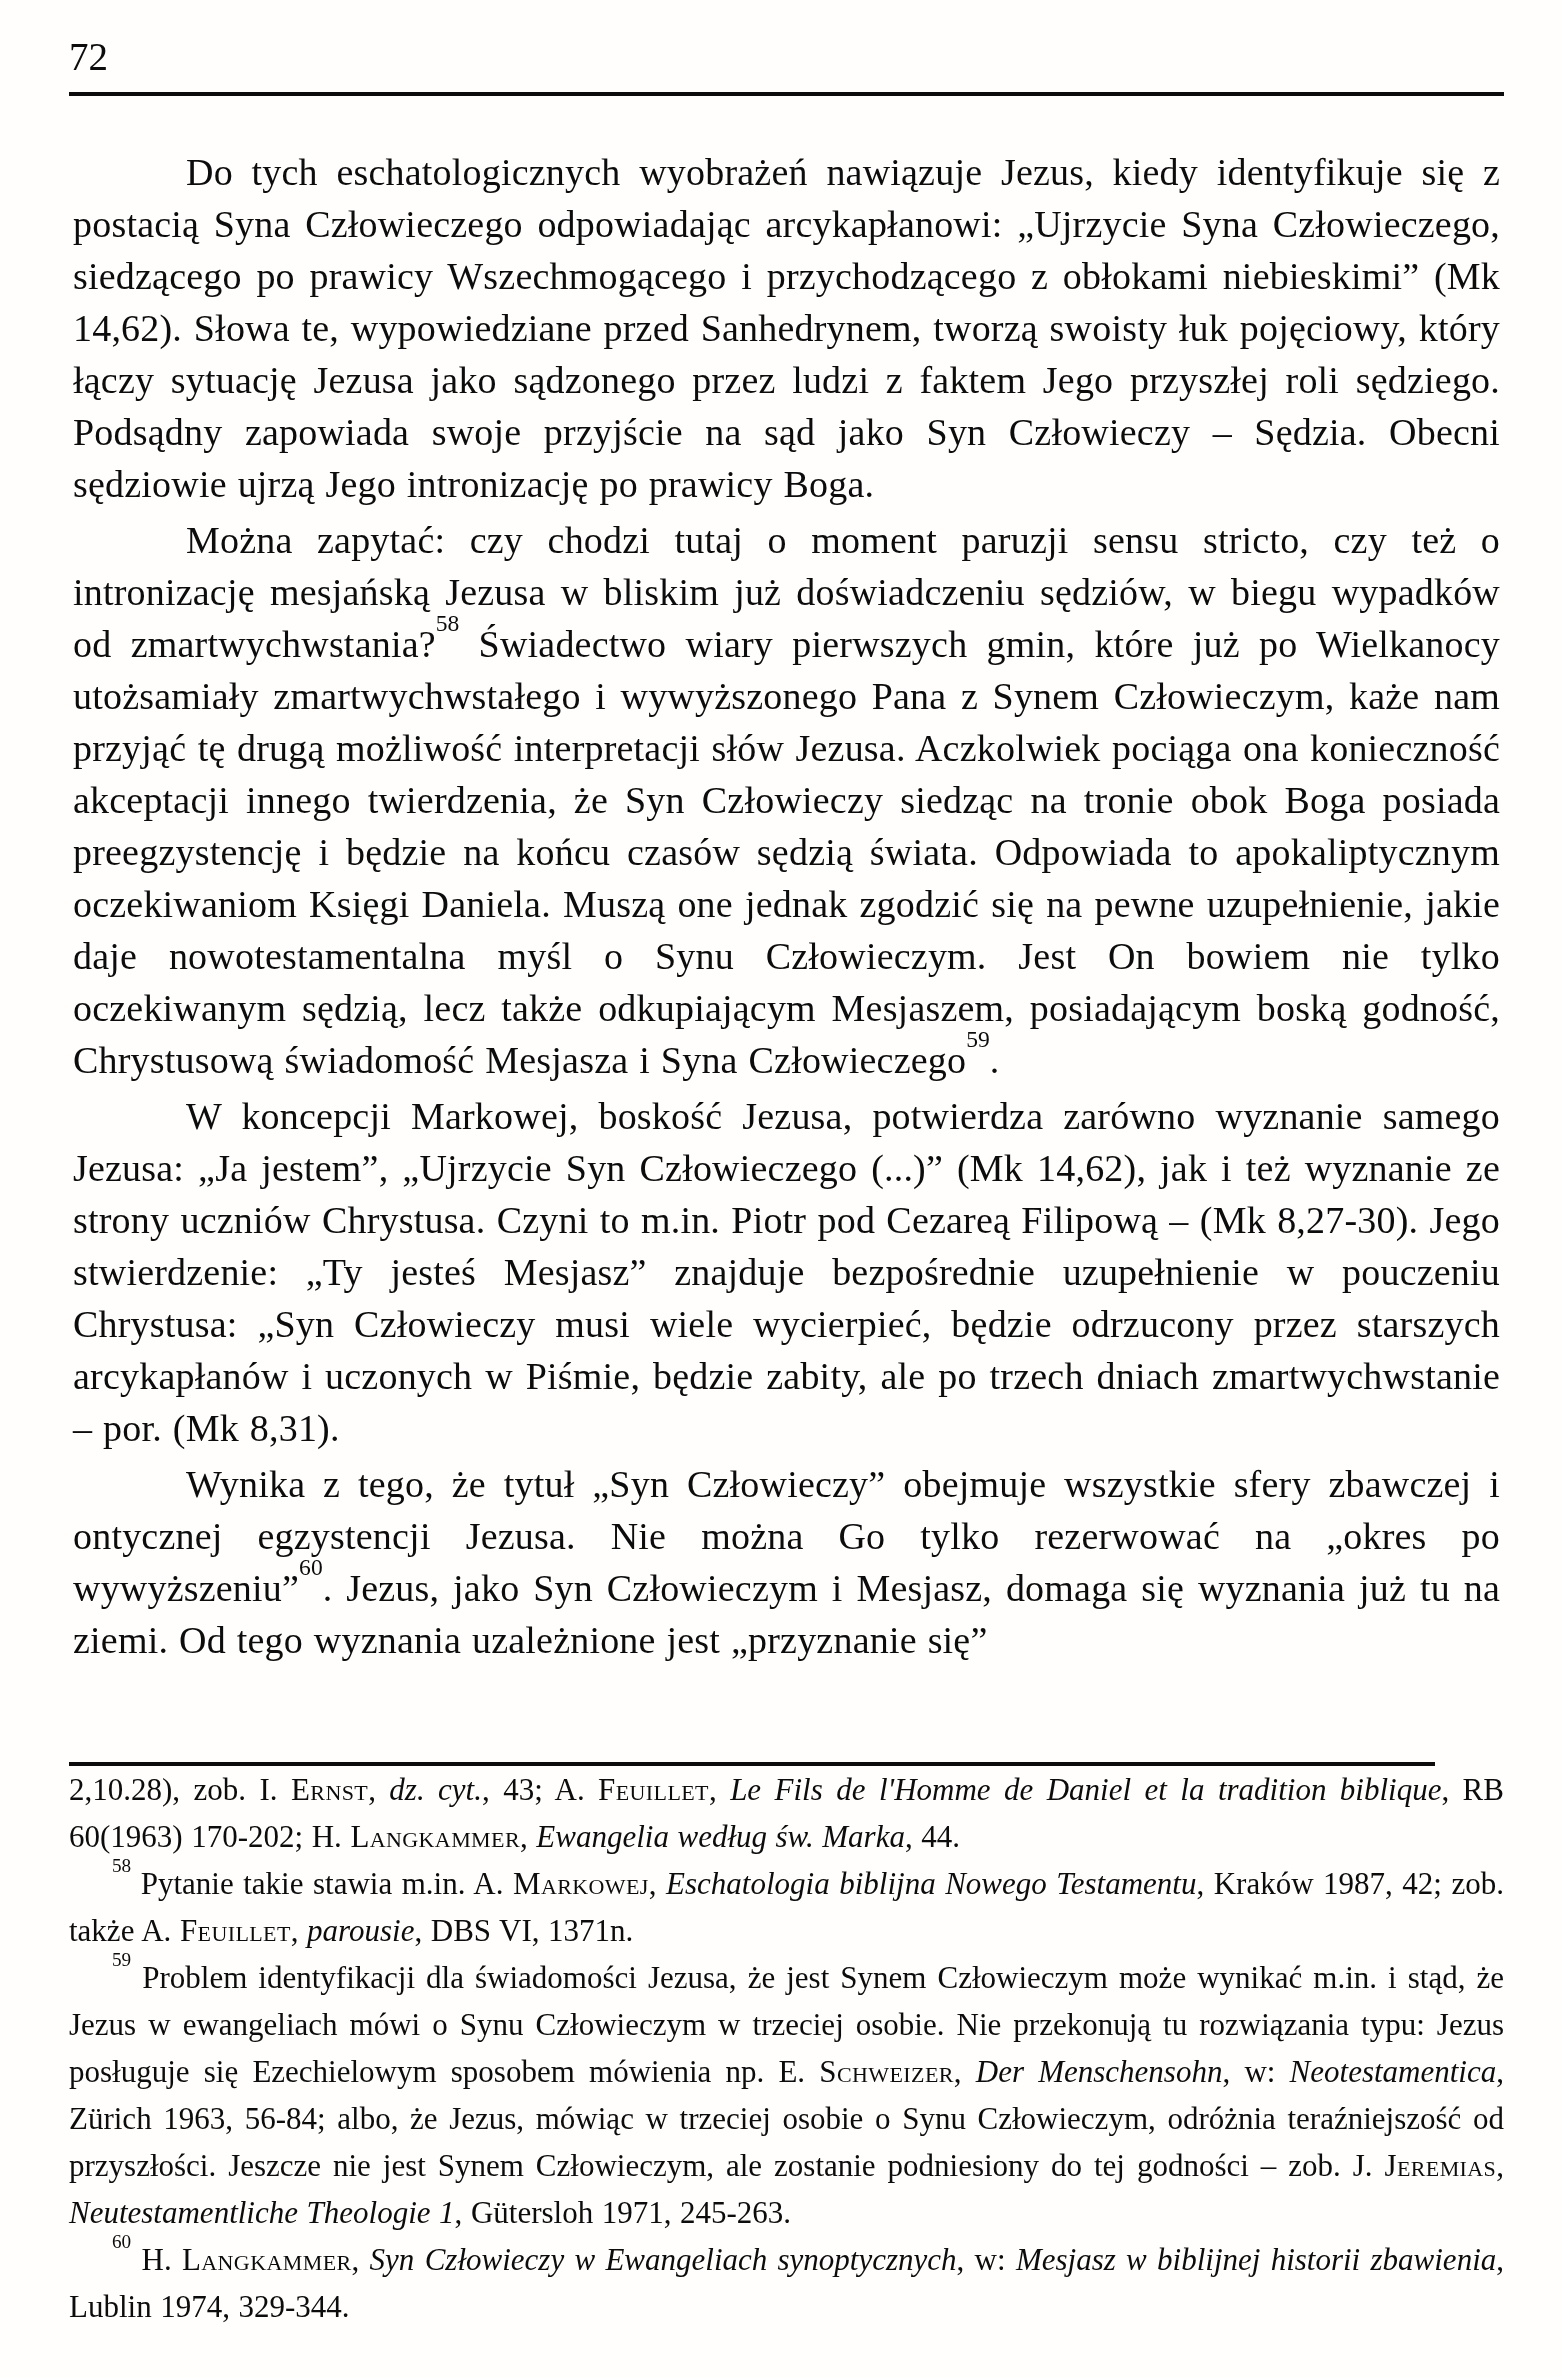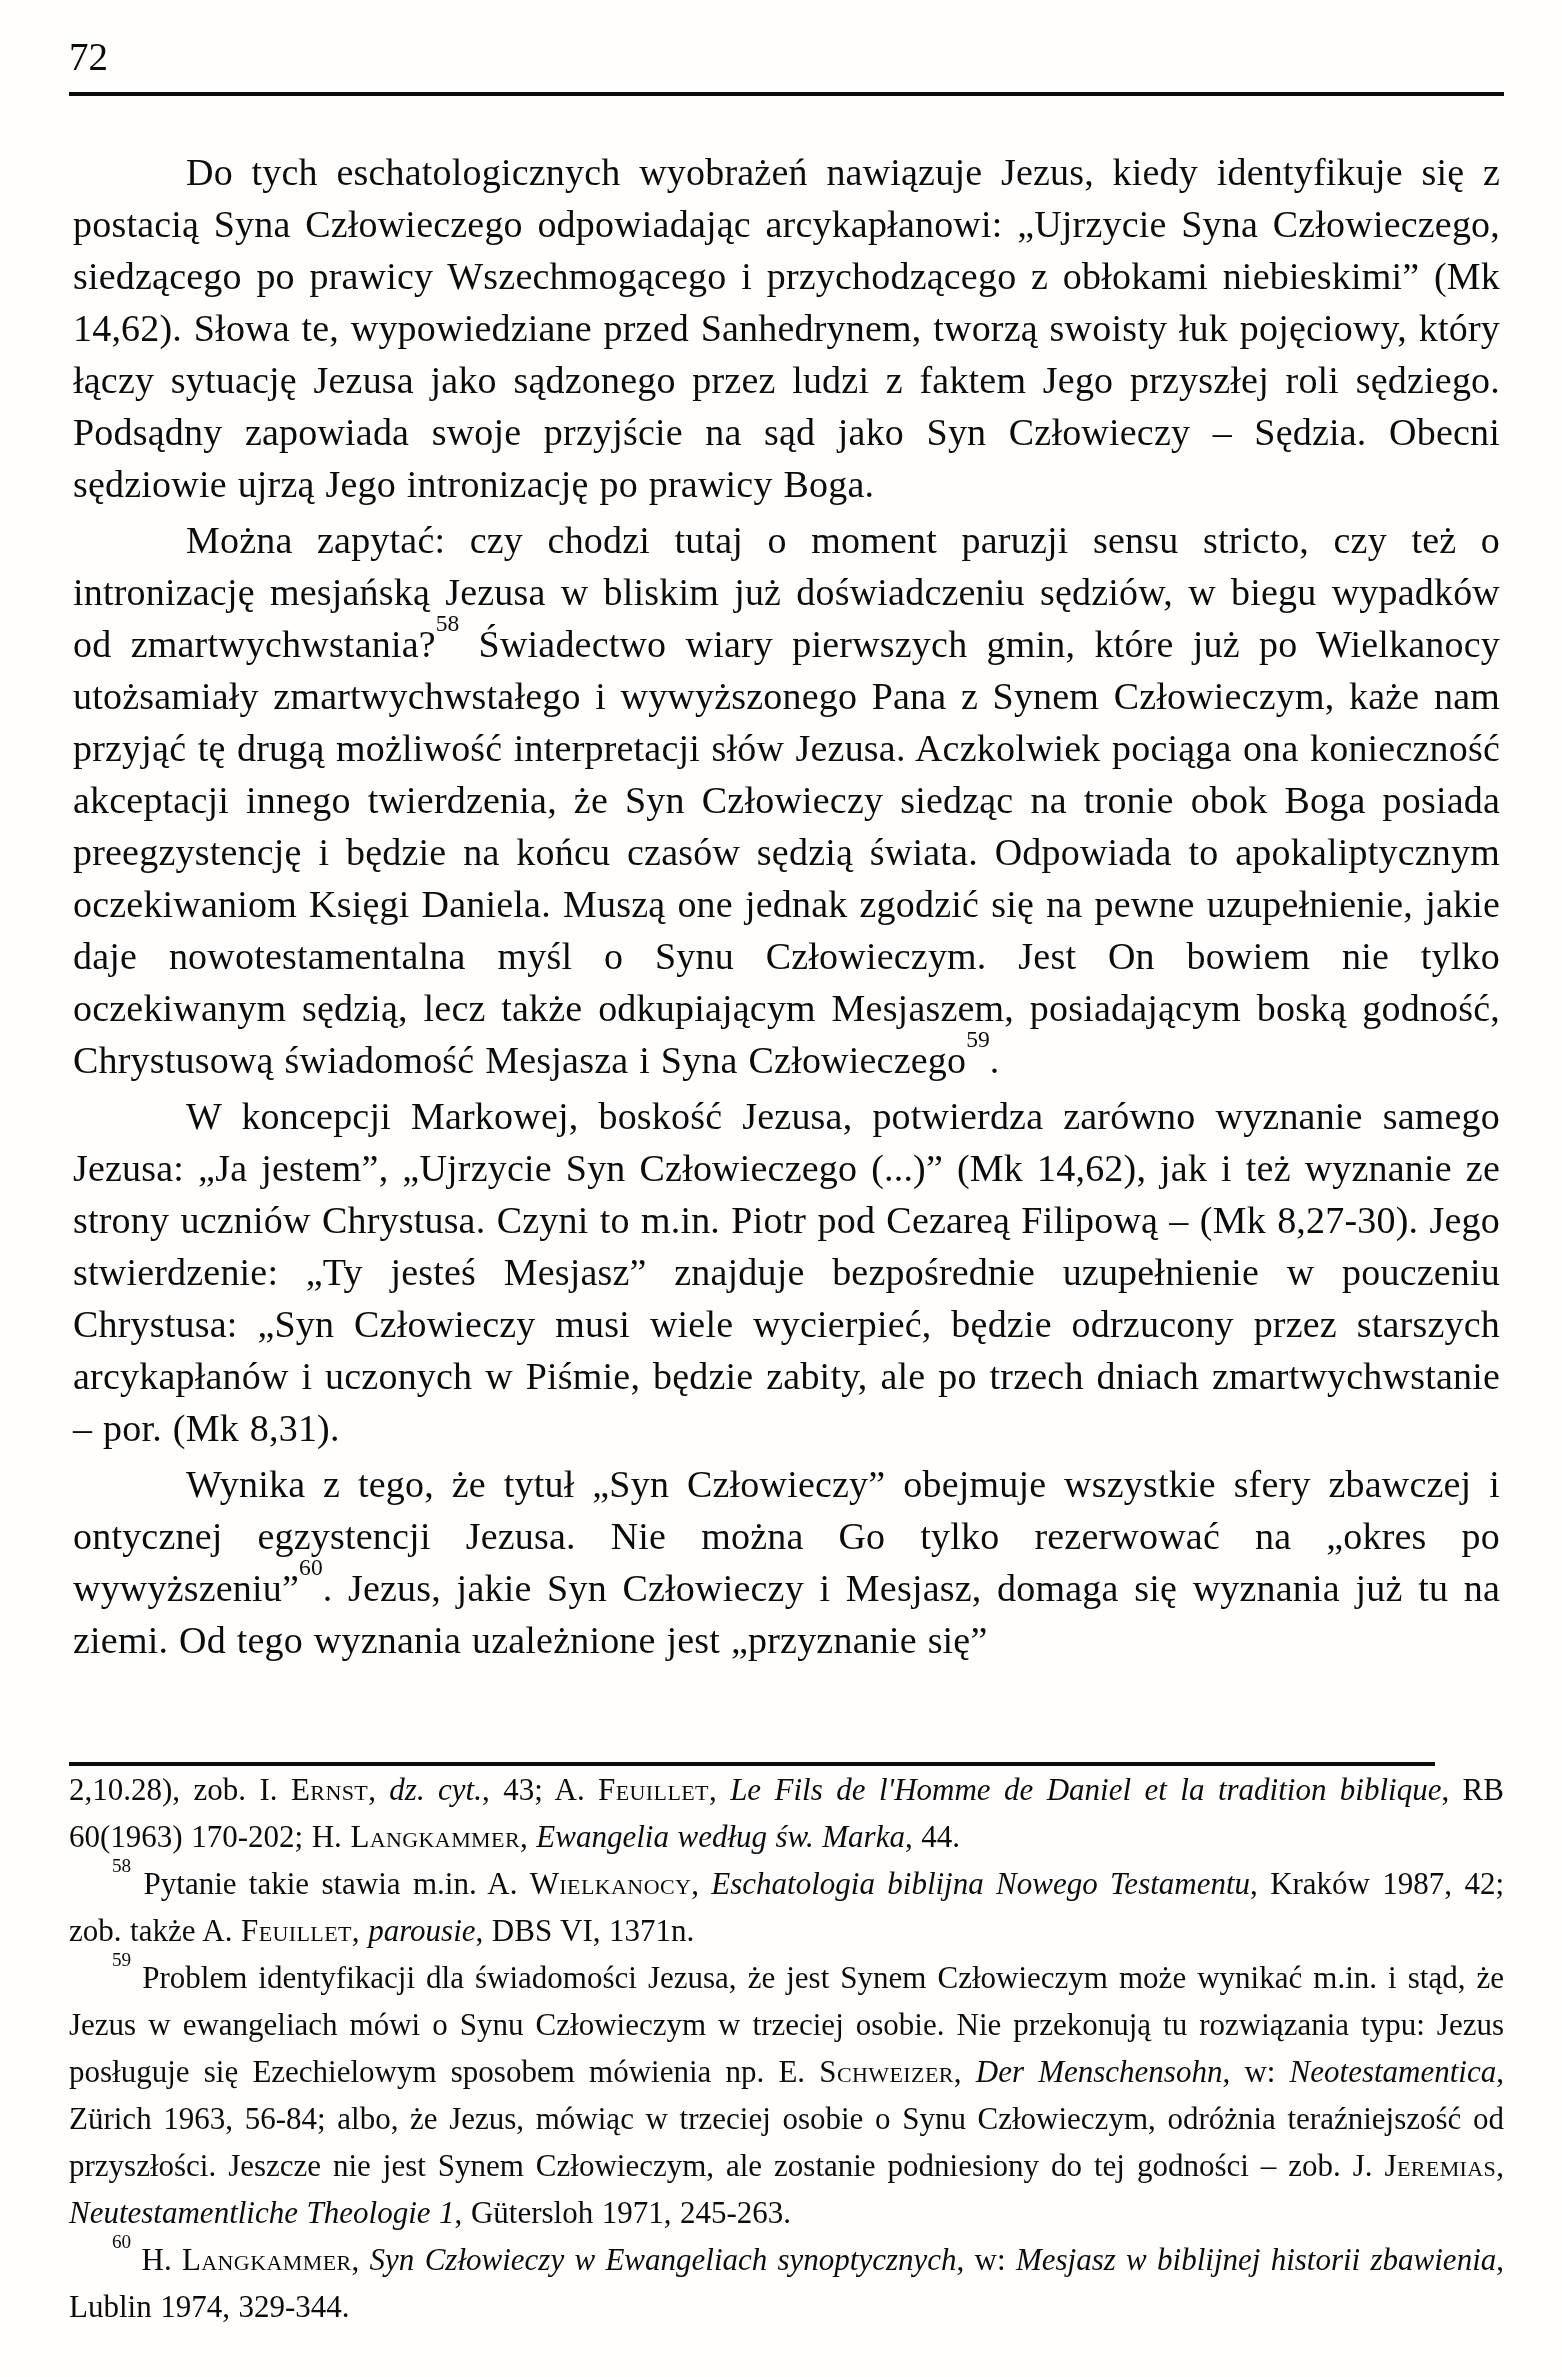--- a/index.html
+++ b/index.html
@@ -84,26 +84,26 @@
   <div class="running-head">
     <span>72</span>
   </div>
 
   <div class="head-rule"></div>
 
   <div class="body-text">
       <p class="para"><span>Do tych eschatologicznych wyobrażeń nawiązuje Jezus, kiedy identyfikuje się z postacią Syna Człowieczego odpowiadając arcykapłanowi: „Ujrzycie Syna Człowieczego, siedzącego po prawicy Wszechmogącego i przychodzącego z obłokami niebieskimi” (Mk 14,62). Słowa te, wypowiedziane przed Sanhedrynem, tworzą swoisty łuk pojęciowy, który łączy sytuację Jezusa jako sądzonego przez ludzi z faktem Jego przyszłej roli sędziego. Podsądny zapowiada swoje przyjście na sąd jako Syn Człowieczy – Sędzia. Obecni sędziowie ujrzą Jego intronizację po prawicy Boga.</span></p>
       <p class="para"><span>Można zapytać: czy chodzi tutaj o moment paruzji sensu stricto, czy też o intronizację mesjańską Jezusa w bliskim już doświadczeniu sędziów, w biegu wypadków od zmartwychwstania?</span><sup class="fnref">58</sup><span> Świadectwo wiary pierwszych gmin, które już po Wielkanocy utożsamiały zmartwychwstałego i wywyższonego Pana z Synem Człowieczym, każe nam przyjąć tę drugą możliwość interpretacji słów Jezusa. Aczkolwiek pociąga ona konieczność akceptacji innego twierdzenia, że Syn Człowieczy siedząc na tronie obok Boga posiada preegzystencję i będzie na końcu czasów sędzią świata. Odpowiada to apokaliptycznym oczekiwaniom Księgi Daniela. Muszą one jednak zgodzić się na pewne uzupełnienie, jakie daje nowotestamentalna myśl o Synu Człowieczym. Jest On bowiem nie tylko oczekiwanym sędzią, lecz także odkupiającym Mesjaszem, posiadającym boską godność, Chrystusową świadomość Mesjasza i Syna Człowieczego</span><sup class="fnref">59</sup><span>.</span></p>
       <p class="para"><span>W koncepcji Markowej, boskość Jezusa, potwierdza zarówno wyznanie samego Jezusa: „Ja jestem”, „Ujrzycie Syn Człowieczego (...)” (Mk 14,62), jak i też wyznanie ze strony uczniów Chrystusa. Czyni to m.in. Piotr pod Cezareą Filipową – (Mk 8,27-30). Jego stwierdzenie: „Ty jesteś Mesjasz” znajduje bezpośrednie uzupełnienie w pouczeniu Chrystusa: „Syn Człowieczy musi wiele wycierpieć, będzie odrzucony przez starszych arcykapłanów i uczonych w Piśmie, będzie zabity, ale po trzech dniach zmartwychwstanie – por. (Mk 8,31).</span></p>
-      <p class="para"><span>Wynika z tego, że tytuł „Syn Człowieczy” obejmuje wszystkie sfery zbawczej i ontycznej egzystencji Jezusa. Nie można Go tylko rezerwować na „okres po wywyższeniu”</span><sup class="fnref">60</sup><span>. Jezus, jakie Syn Człowieczy i Mesjasz, domaga się wyznania już tu na ziemi. Od tego wyznania uzależnione jest „przyznanie się”</span></p>
+      <p class="para"><span>Wynika z tego, że tytuł „Syn Człowieczy” obejmuje wszystkie sfery zbawczej i ontycznej egzystencji Jezusa. Nie można Go tylko rezerwować na „okres po wywyższeniu”</span><sup class="fnref">60</sup><span>. Jezus, jako Syn Człowieczym i Mesjasz, domaga się wyznania już tu na ziemi. Od tego wyznania uzależnione jest „przyznanie się”</span></p>
     </div>
 
   <div class="foot-rule"></div>
 
   <div class="footnotes">
       <p class="footnote fn-cont"><span>2,10.28), zob. I. </span><span class="sc">Ernst</span><span>, </span><span class="it">dz. cyt.</span><span>, 43; A. </span><span class="sc">Feuillet</span><span>, </span><span class="it">Le Fils de l'Homme de Daniel et la tradition biblique</span><span>, RB 60(1963) 170-202; H. </span><span class="sc">Langkammer</span><span>, </span><span class="it">Ewangelia według św. Marka</span><span>, 44.</span></p>
-      <p class="footnote"><sup class="fnref">58</sup> <span>Pytanie takie stawia m.in. A. </span><span class="sc">Wielkanocy</span><span>, </span><span class="it">Eschatologia biblijna Nowego Testamentu</span><span>, Kraków 1987, 42; zob. także A. </span><span class="sc">Feuillet</span><span>, </span><span class="it">parousie</span><span>, DBS VI, 1371n.</span></p>
+      <p class="footnote"><sup class="fnref">58</sup> <span>Pytanie takie stawia m.in. A. </span><span class="sc">Markowej</span><span>, </span><span class="it">Eschatologia biblijna Nowego Testamentu</span><span>, Kraków 1987, 42; zob. także A. </span><span class="sc">Feuillet</span><span>, </span><span class="it">parousie</span><span>, DBS VI, 1371n.</span></p>
       <p class="footnote"><sup class="fnref">59</sup> <span>Problem identyfikacji dla świadomości Jezusa, że jest Synem Człowieczym może wynikać m.in. i stąd, że Jezus w ewangeliach mówi o Synu Człowieczym w trzeciej osobie. Nie przekonują tu rozwiązania typu: Jezus posługuje się Ezechielowym sposobem mówienia np. E. </span><span class="sc">Schweizer</span><span>, </span><span class="it">Der Menschensohn</span><span>, w: </span><span class="it">Neotestamentica</span><span>, Zürich 1963, 56-84; albo, że Jezus, mówiąc w trzeciej osobie o Synu Człowieczym, odróżnia teraźniejszość od przyszłości. Jeszcze nie jest Synem Człowieczym, ale zostanie podniesiony do tej godności – zob. J. </span><span class="sc">Jeremias</span><span>, </span><span class="it">Neutestamentliche Theologie 1</span><span>, Gütersloh 1971, 245-263.</span></p>
       <p class="footnote"><sup class="fnref">60</sup> <span>H. </span><span class="sc">Langkammer</span><span>, </span><span class="it">Syn Człowieczy w Ewangeliach synoptycznych</span><span>, w: </span><span class="it">Mesjasz w biblijnej historii zbawienia</span><span>, Lublin 1974, 329-344.</span></p>
     </div>
 
 </div>
 
 
 </body></html>

